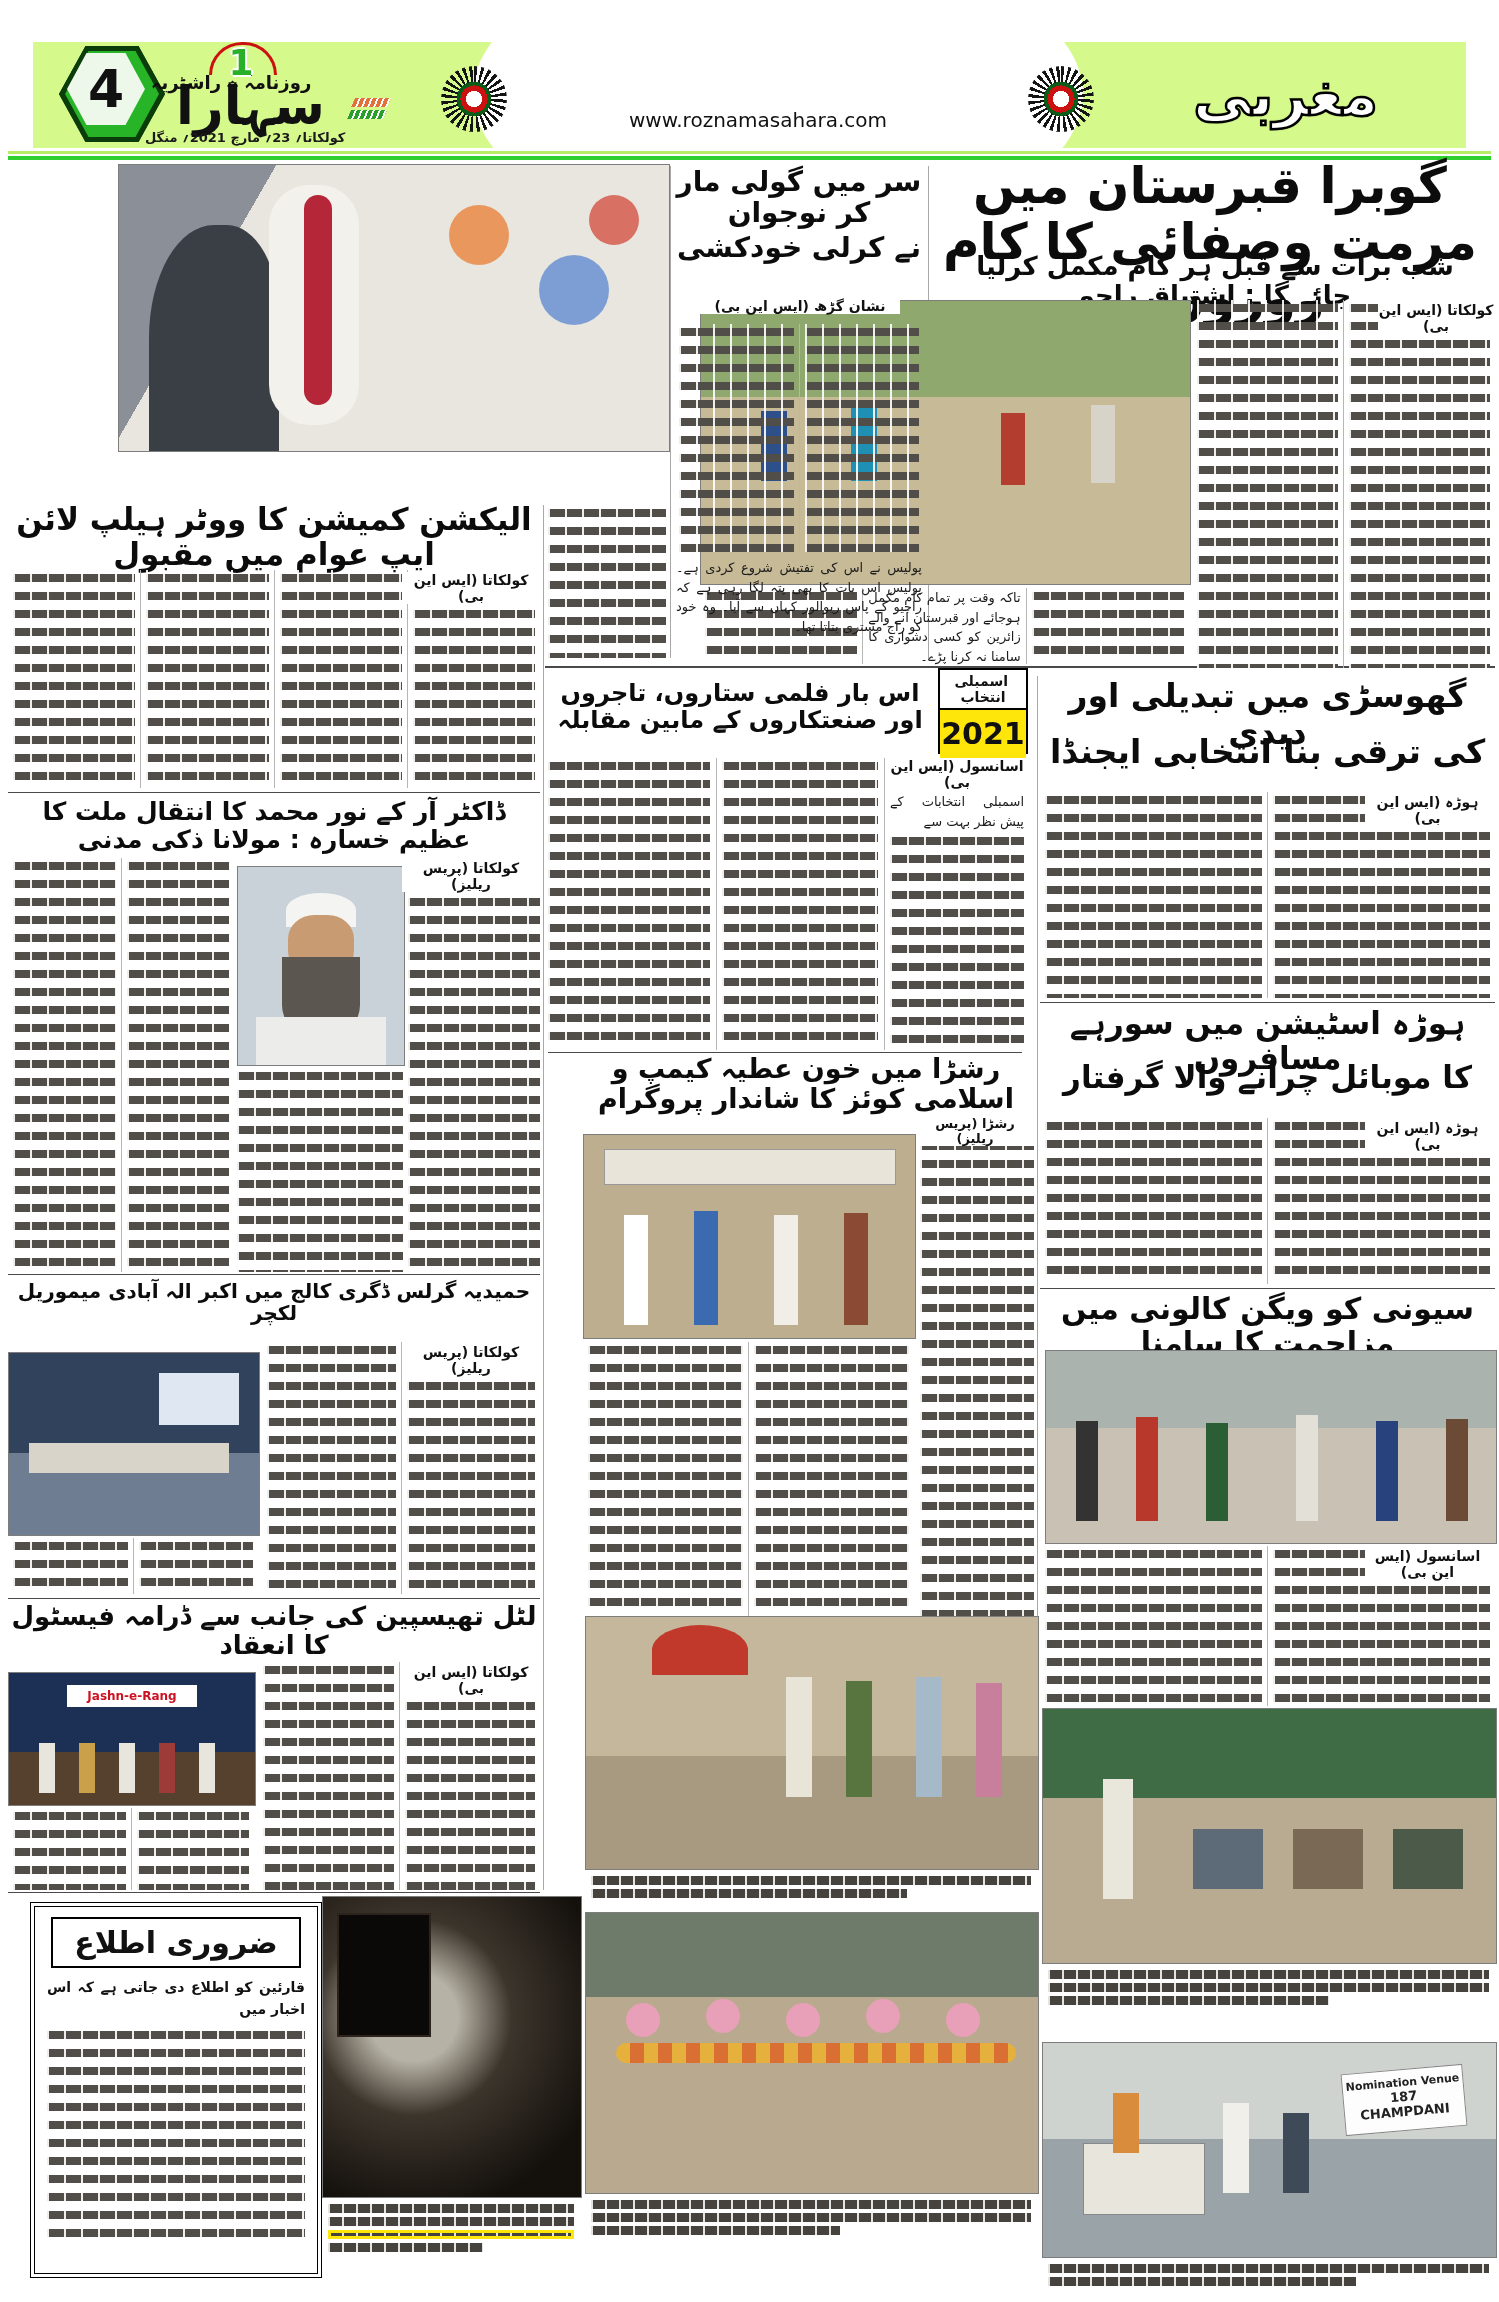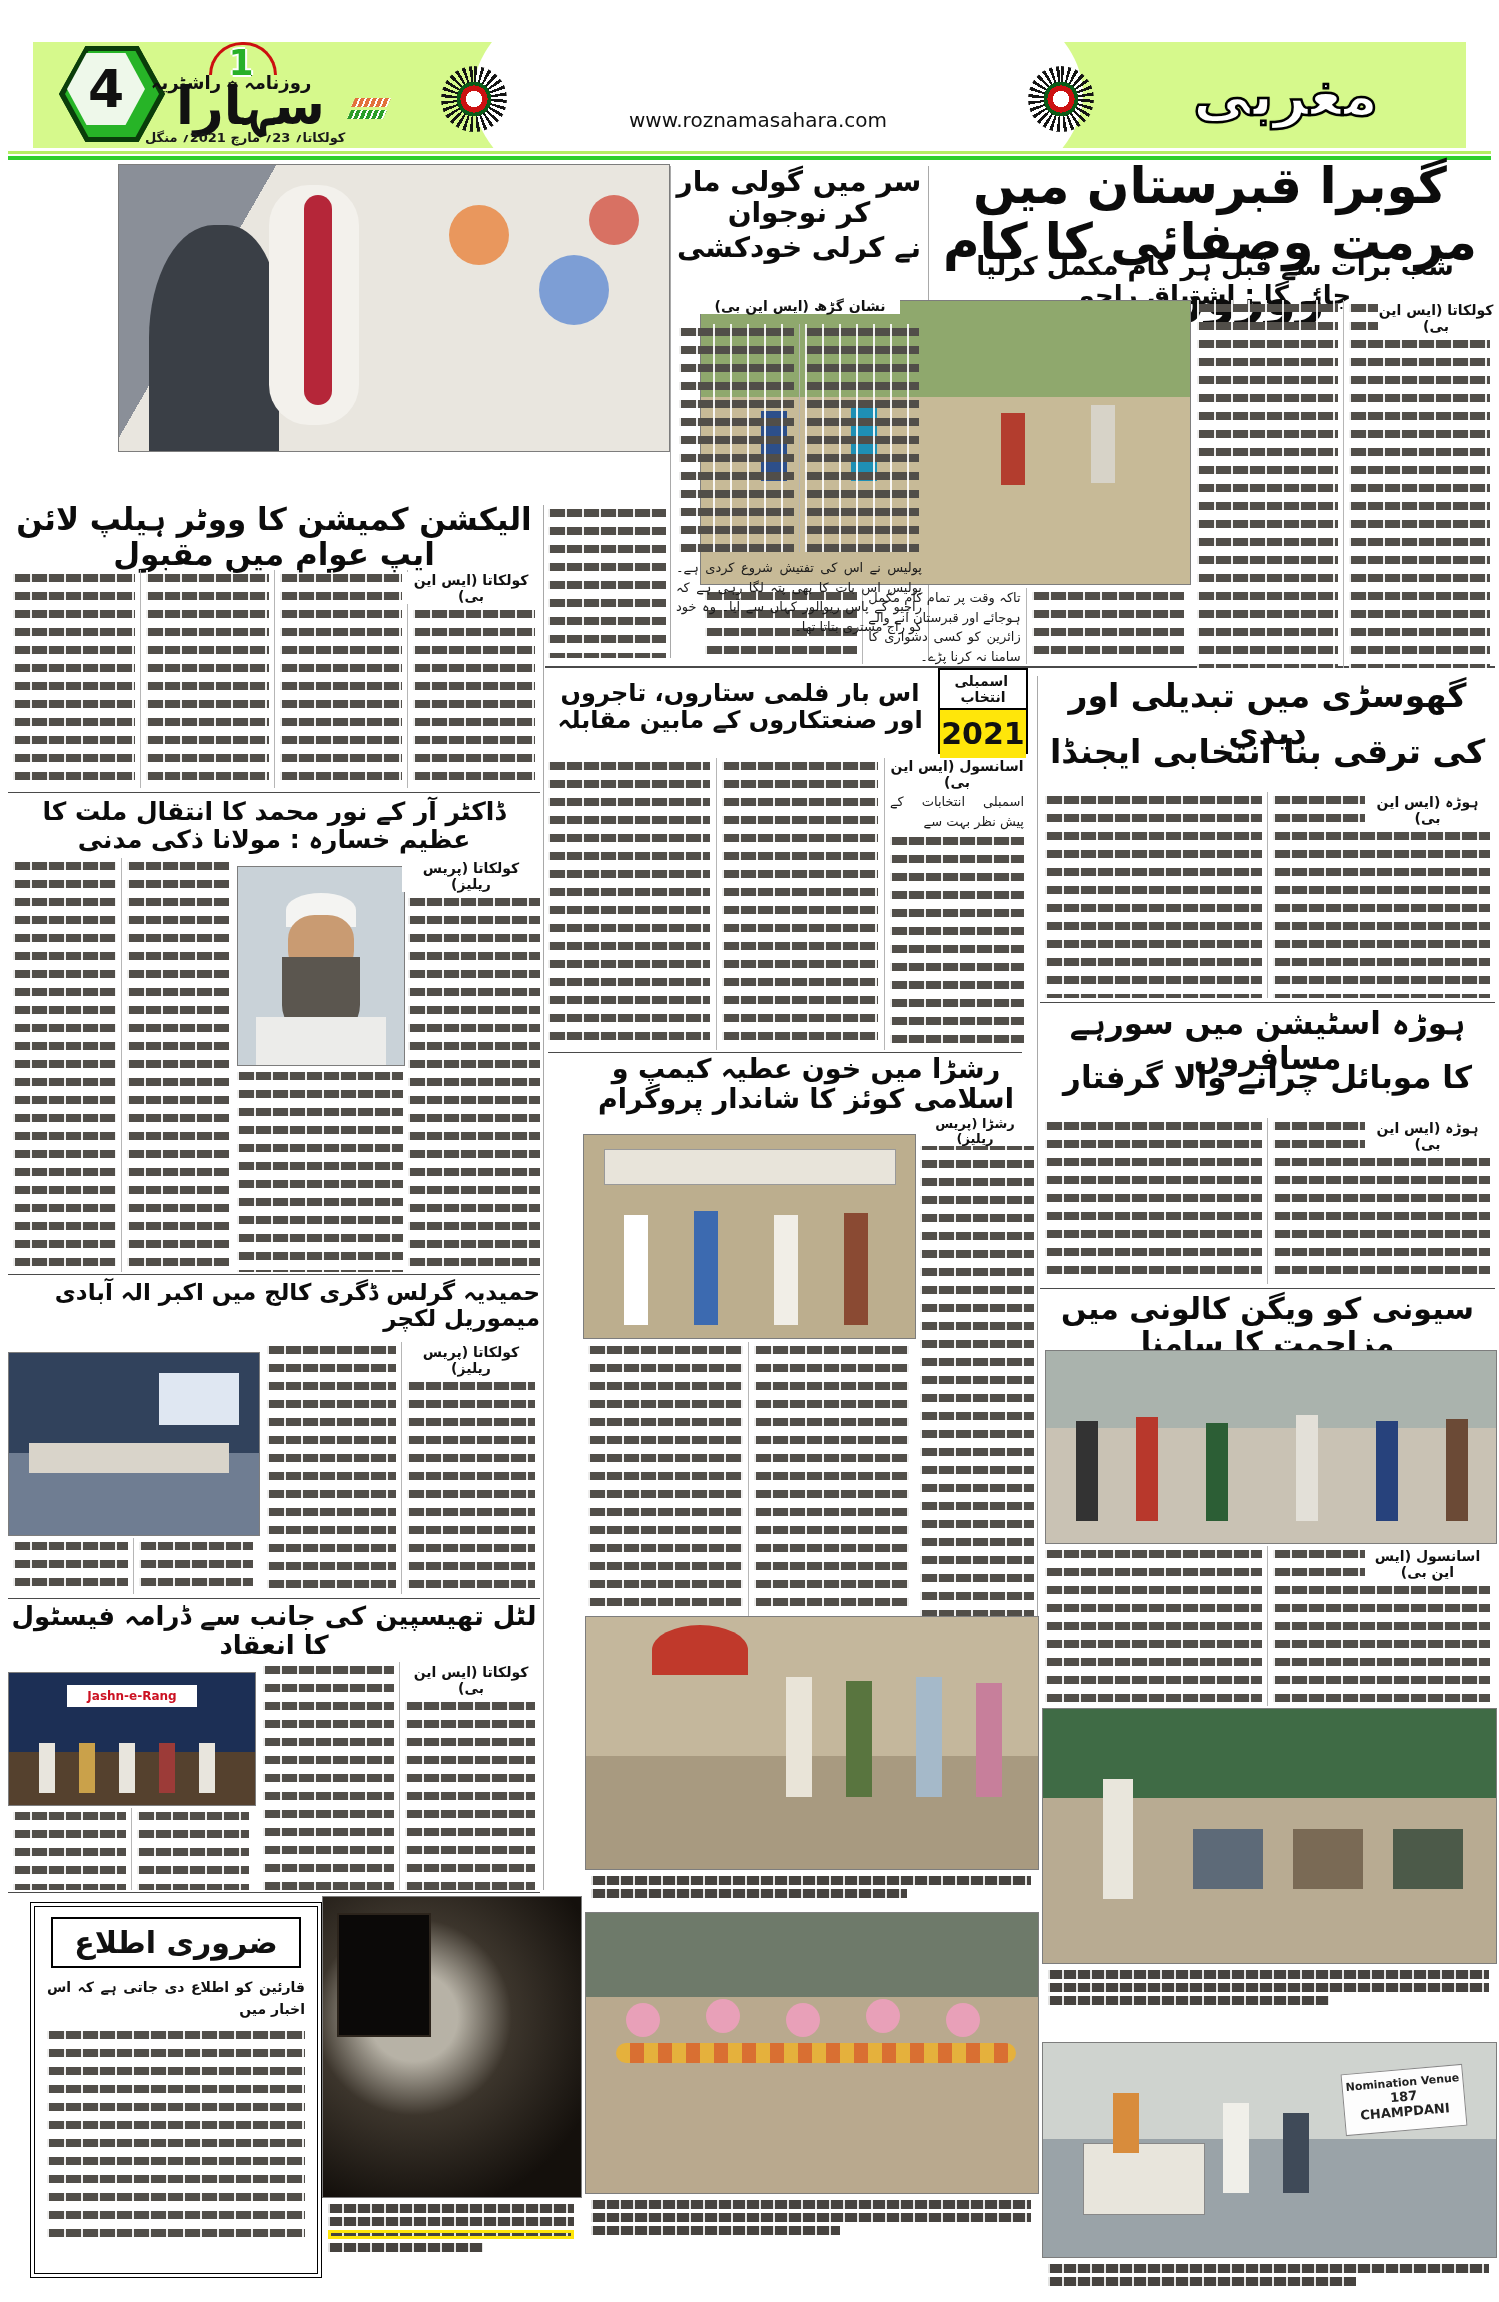--- a/index.html
+++ b/index.html
@@ -271,21 +271,21 @@
   <div class="by" style="left:1365px;top:1548px;width:125px;">اسانسول (ایس این بی)</div>
   <div class="cols" style="left:1040px;top:1546px;width:455px;height:160px;">
     <div>
         <div class="tx" style="height:100%;"></div>
       </div>
     <div>
         <div class="tx" style="height:100%;"></div>
       </div>
   </div>
 
-  <div class="hl" style="left:8px;top:1280px;width:532px;font-size:23px;text-align:right;">حمیدیہ گرلس ڈگری کالج میں اکبر الہ آبادی میموریل لکچر</div>
+  <div class="hl" style="left:8px;top:1280px;width:532px;font-size:20px;">حمیدیہ گرلس ڈگری کالج میں اکبر الہ آبادی میموریل لکچر</div>
   <div class="by" style="left:402px;top:1344px;width:138px;">کولکاتا (پریس ریلیز)</div>
   <div class="ph" style="left:8px;top:1352px;width:250px;height:182px;background:linear-gradient(180deg,#31425c 0 55%,#6f7d92 55% 100%);">
     <div style="position:absolute;left:150px;top:20px;width:80px;height:52px;background:#dfe7f2;"></div>
     <div style="position:absolute;left:20px;top:90px;width:200px;height:30px;background:#d9d4ca;"></div>
   </div>
   <div class="cols" style="left:262px;top:1342px;width:278px;height:252px;">
     <div>
         <div class="tx" style="height:100%;"></div>
       </div>
     <div>

